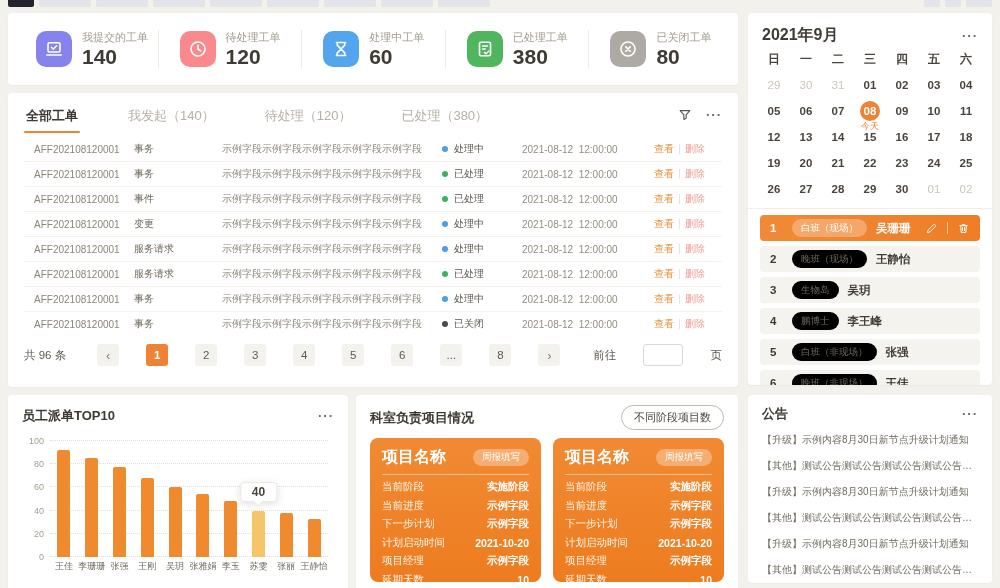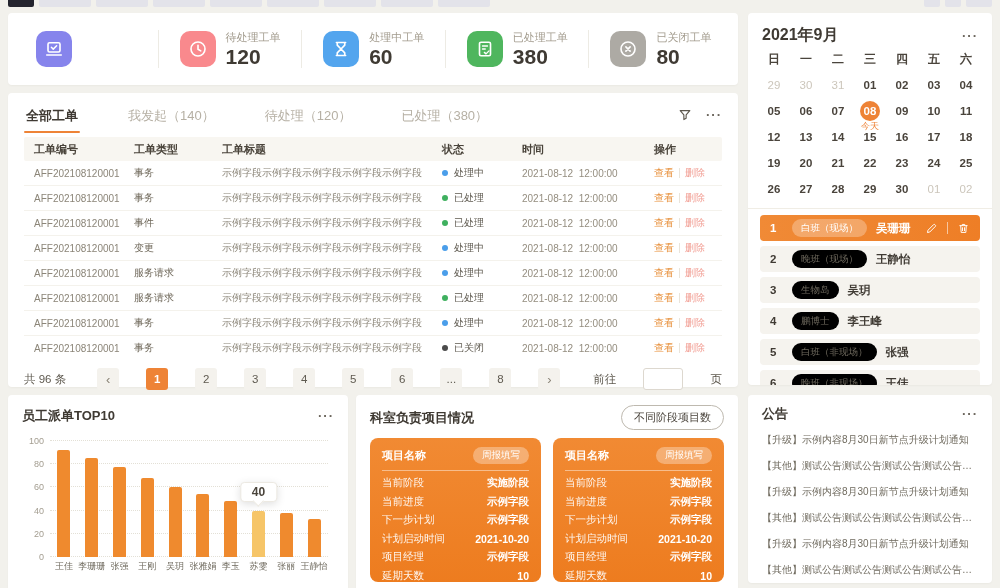--- a/index.html
+++ b/index.html
@@ -85,21 +85,21 @@
   .xlab{flex:1;text-align:center;font-size:9px;color:#6f6a5e;white-space:nowrap;}
   .tooltip{position:absolute;transform:translateX(-50%);background:#fff;border:1px solid #ece9e2;border-radius:4px;box-shadow:0 2px 8px rgba(0,0,0,.13);padding:2px 11px;font-size:12px;font-weight:bold;color:#4a443c;z-index:2;}
   .tooltip::after{content:"";position:absolute;left:50%;bottom:-4px;width:7px;height:7px;background:#fff;border-right:1px solid #ece9e2;border-bottom:1px solid #ece9e2;transform:translateX(-50%) rotate(45deg);}
 
   
   .proj-card{box-sizing:border-box;padding:10px 14px;}
   .stage-btn{border:1px solid #beb9af;border-radius:13px;padding:4px 12px;font-size:11px;color:#4a443c;background:#fff;cursor:pointer;white-space:nowrap;}
   .proj-grid{display:grid;grid-template-columns:1fr 1fr;gap:12px;margin-top:8px;}
   .pcard{background:linear-gradient(180deg,#f18a33,#ed7c1f);border-radius:8px;padding:9px 12px 6px;color:#fff;height:144px;box-sizing:border-box;}
   .pcard-head{display:flex;align-items:center;justify-content:space-between;padding-bottom:6px;border-bottom:1px solid rgba(255,255,255,.45);}
-  .pcard-name{font-size:11px;font-weight:bold;}
+  .pcard-name{font-size:16px;font-weight:bold;}
   .pcard-tag{background:rgba(255,255,255,.32);border-radius:10px;padding:2px 9px;font-size:9.5px;cursor:pointer;white-space:nowrap;}
   .pfields{margin-top:3px;}
   .pfield{display:flex;justify-content:space-between;align-items:center;height:18.5px;font-size:10.5px;}
   .pfield .pl{color:rgba(255,255,255,.92);}
   .pfield .pv{font-weight:bold;}
 
   
   .cal-card{height:372px;box-sizing:border-box;overflow:hidden;}
   .cal-head{display:flex;align-items:center;justify-content:space-between;padding:12px 14px 0;}
   .cal-title{font-size:16px;font-weight:bold;}
@@ -151,20 +151,24 @@
 
     <div class="card stats-card" id="stats-row">
         <div class="stat">
           <div class="stat-icon" style="background: rgb(134, 132, 236);">
             <svg viewBox="0 0 16 16">
               <rect x="3.2" y="3" width="9.6" height="7.4" rx="1.2" fill="none" stroke="#fff" stroke-width="1.3"></rect>
               <path d="M5.9 6.6l1.5 1.5 2.7-2.7" fill="none" stroke="#fff" stroke-width="1.2" stroke-linecap="round" stroke-linejoin="round"></path>
               <path d="M2.2 12.8h11.6" stroke="#fff" stroke-width="1.3" stroke-linecap="round"></path>
             </svg>
           </div>
+          <div>
+            <div class="stat-label">我提交的工单</div>
+            <div class="stat-value">140</div>
+          </div>
         </div>
         <div class="stat">
           <div class="stat-icon" style="background: rgb(249, 137, 141);">
             <svg viewBox="0 0 16 16">
               <circle cx="8" cy="8" r="5.6" fill="none" stroke="#fff" stroke-width="1.3"></circle>
               <path d="M8 5v3.2l2.2 1.3" fill="none" stroke="#fff" stroke-width="1.3" stroke-linecap="round" stroke-linejoin="round"></path>
             </svg>
           </div>
           <div>
             <div class="stat-label">待处理工单</div>
@@ -217,28 +221,20 @@
           <div class="tab">已处理（380）</div>
           <div class="tab-tools" id="tab-tools">
           <span>
             <svg viewBox="0 0 16 16">
                 <path d="M2.5 3h11L9.3 7.8v3.9l-2.6 1.5V7.8z" fill="none" stroke="#5d574d" stroke-width="1.3" stroke-linejoin="round"></path>
               </svg>
           </span>
           <span class="more">···</span>
         </div>
       </div>
-      <div class="thead" id="thead">
-          <div class="c-id">工单编号</div>
-          <div class="c-type">工单类型</div>
-          <div class="c-title">工单标题</div>
-          <div class="c-status">状态</div>
-          <div class="c-time">时间</div>
-          <div class="c-act">操作</div>
-        </div>
       <div id="tbody">
           <div class="trow">
             <div class="c-id">AFF202108120001</div>
             <div class="c-type">事务</div>
             <div class="c-title">示例字段示例字段示例字段示例字段示例字段</div>
             <div class="c-status">
               <span class="dot" style="background: rgb(74, 158, 234);"></span>
               <span>处理中</span>
             </div>
             <div class="c-time">2021-08-12  12:00:00</div>

